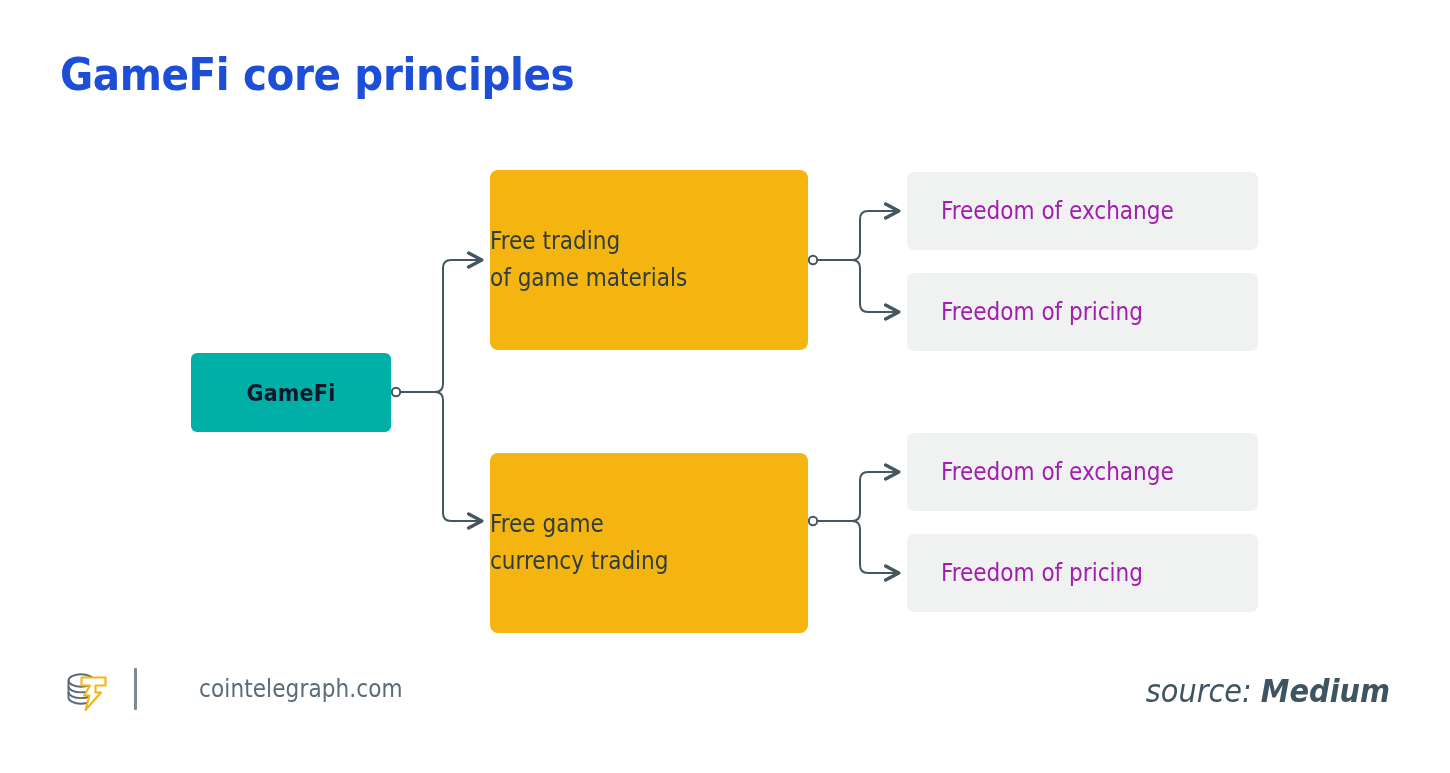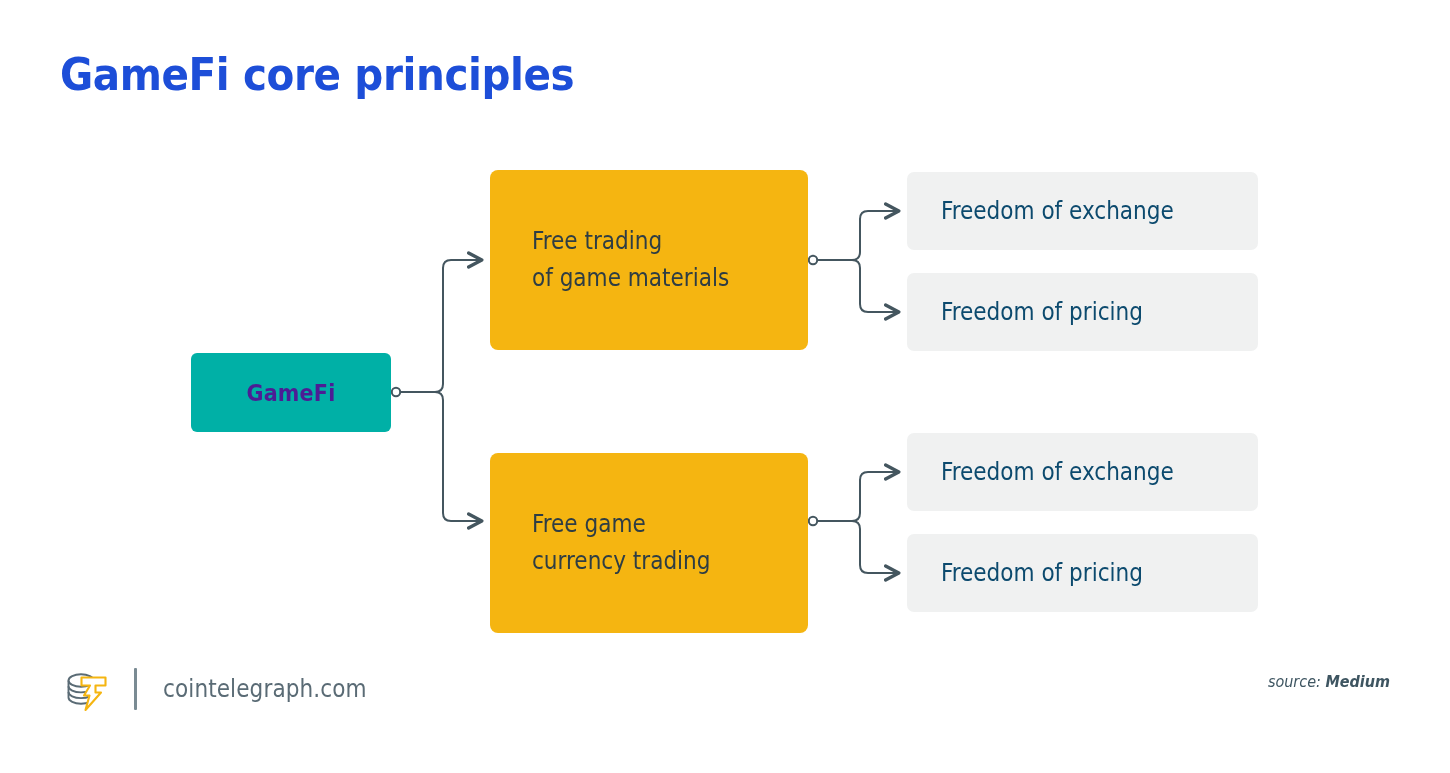--- a/index.html
+++ b/index.html
@@ -35,31 +35,30 @@
     display:flex;
     align-items:center;
   }
   .node-root{
     left:191px; top:353px; width:200px; height:79px;
     background:#00B0A6;
     border-radius:6px;
     justify-content:center;
   }
   .node-root .node-label{
-    color:#4c1d95;
+    color:#0f172a;
     font-size:23px;
     font-weight:bold;
     font-family:"DejaVu Sans Condensed","Liberation Sans",sans-serif;
     letter-spacing:0.2px;
   }
   .node-branch{
     left:490px; width:318px; height:180px;
     background:#F5B511;
     border-radius:8px;
-    padding-left:42px;
   }
   .node-branch.b1{top:170px;}
   .node-branch.b2{top:453px;}
   .node-branch .node-label{
     color:#2E3D44;
     font-size:24px;
     line-height:1.56;
     white-space:pre-line;
     font-family:"DejaVu Sans Condensed","Liberation Sans",sans-serif;
   }
@@ -67,21 +66,21 @@
     left:907px; width:351px; height:78px;
     background:#F0F1F1;
     border-radius:7px;
     padding-left:34px;
   }
   .node-leaf.l1{top:172px;}
   .node-leaf.l2{top:273px;}
   .node-leaf.l3{top:433px;}
   .node-leaf.l4{top:534px;}
   .node-leaf .node-label{
-    color:#0c4a6e;
+    color:#a21caf;
     font-size:24px;
     font-family:"DejaVu Sans Condensed","Liberation Sans",sans-serif;
     white-space:nowrap;
   }
 
   
   #footer-left{
     position:absolute;
     left:60px; top:660px;
     height:58px;
@@ -93,25 +92,26 @@
     width:3px;height:42px;
     background:#7A8B93;
     margin:0 26px 0 22px;
     border-radius:1px;
   }
   #brand-url{
     font-size:24px;
     color:#5A6B75;
     font-family:"DejaVu Sans Condensed","Liberation Sans",sans-serif;
     letter-spacing:0.1px;
+    margin-left:36px;
   }
   #footer-source{
     position:absolute;
     right:60px; top:672px;
-    font-size:16px;
+    font-size:32px;
     color:#3E5561;
     font-style:italic;
     font-family:"DejaVu Sans Condensed","Liberation Sans",sans-serif;
     white-space:nowrap;
   }
   #footer-source .src-label{font-weight:normal;}
   #footer-source .src-name{font-weight:bold;}
 </style>
 </head>
 <body>

